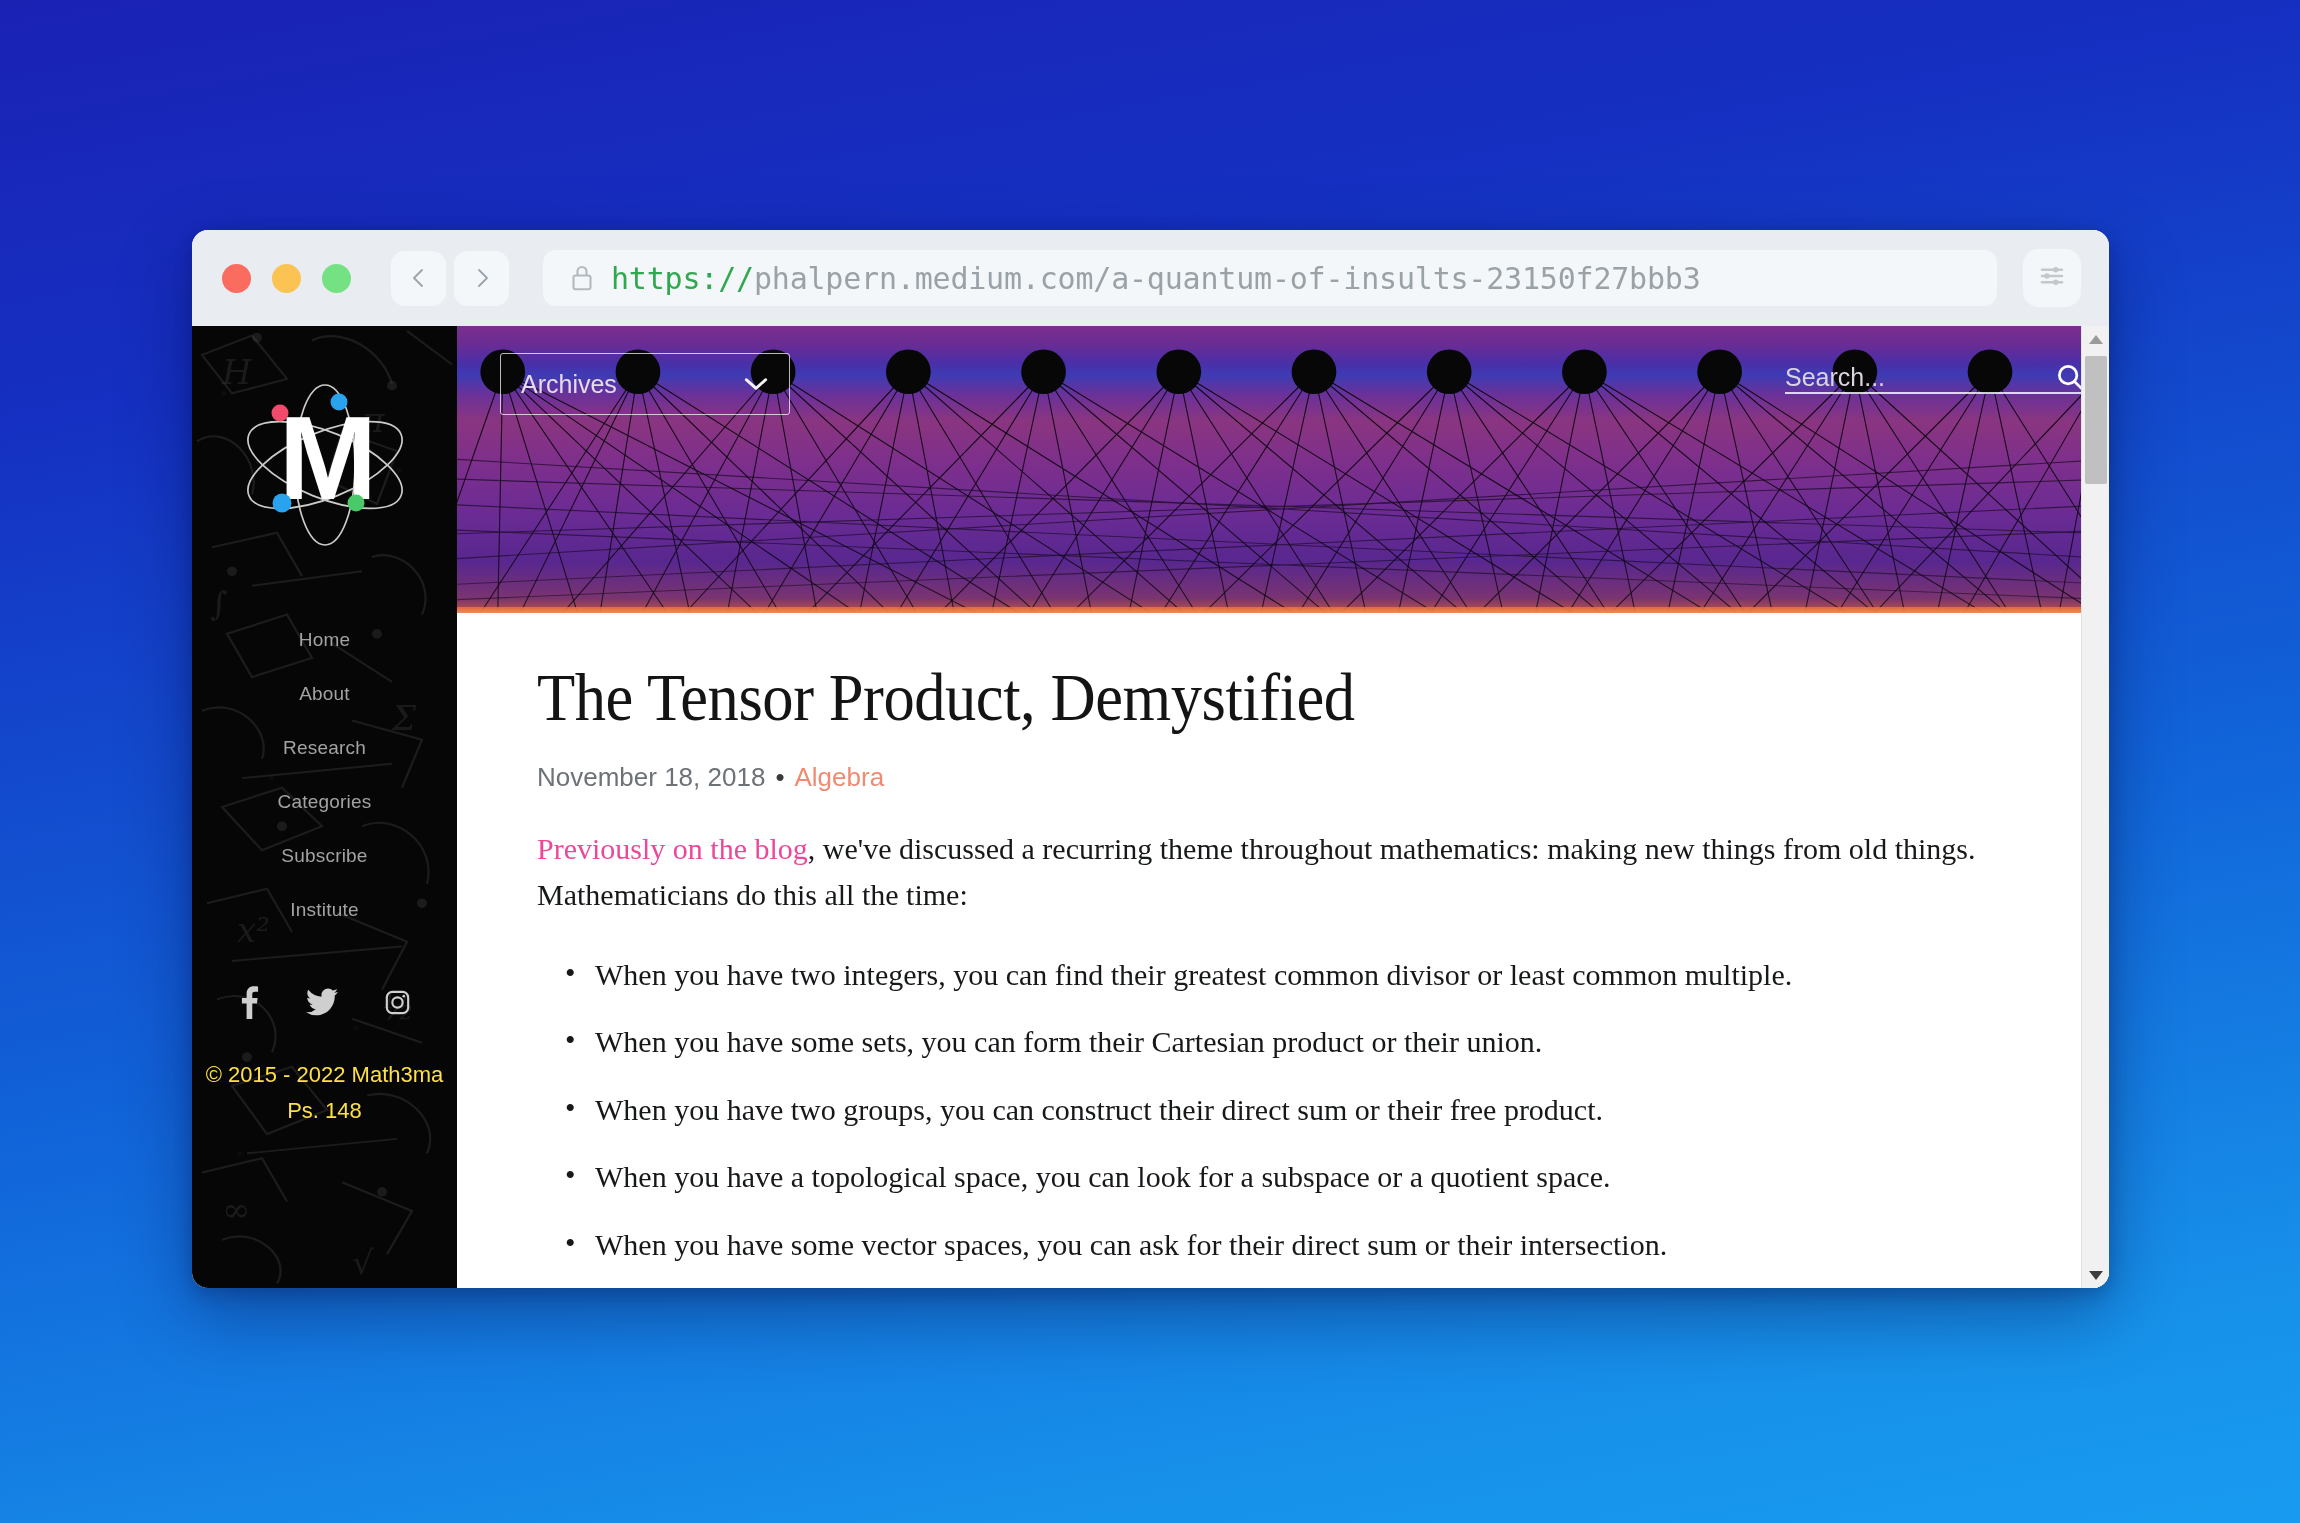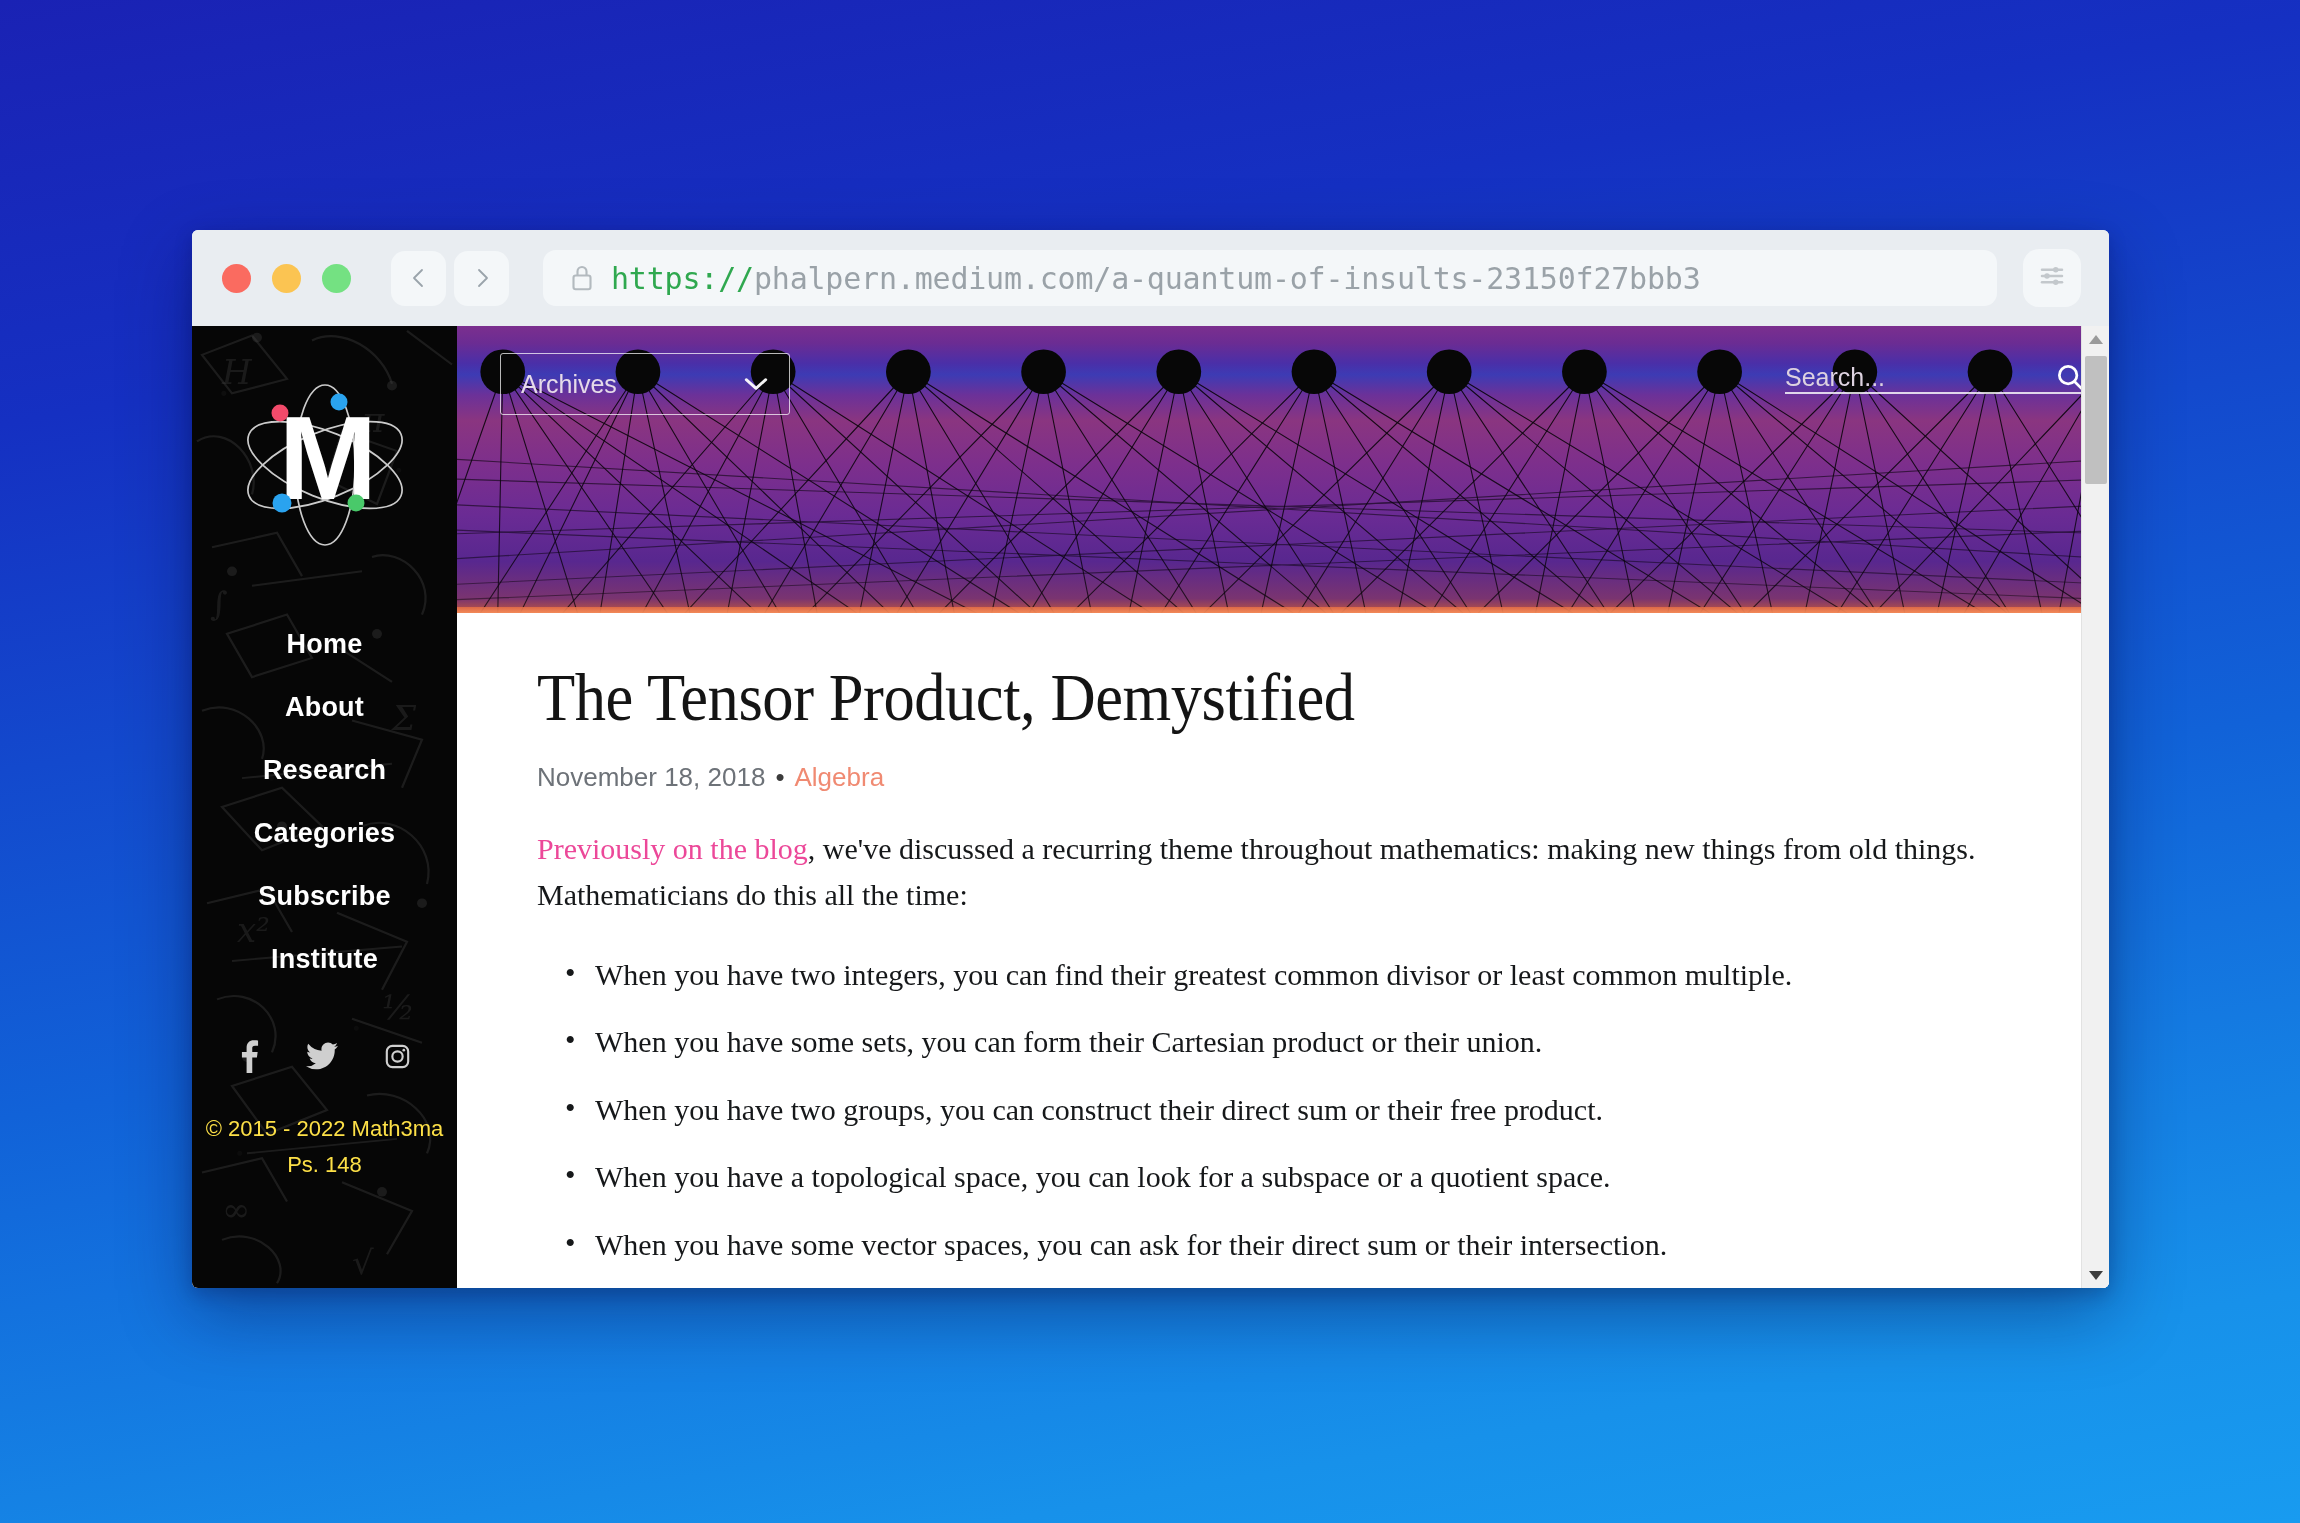--- a/index.html
+++ b/index.html
@@ -11,21 +11,21 @@
   body {
     background:linear-gradient(170deg,#1a22b4 0%,#1530c2 22%,#1162d8 58%,#1791ea 88%,#189bf0 100%);
     position:relative;
   }
 
   
   .browser-window {
     position:absolute;
     left:192px; top:230px;
     width:1917px; height:1058px;
-    border-radius:6px;
+    border-radius:16px;
     background:#e9edf1;
     box-shadow:0 26px 70px rgba(4,10,60,.38), 0 6px 18px rgba(4,10,60,.22);
     overflow:hidden;
     display:flex; flex-direction:column;
   }
 
   
   .chrome {
     height:96px;
     background:#e9edf1;
@@ -107,22 +107,22 @@
     display:flex; align-items:center; justify-content:center;
   }
   .site-nav {
     position:relative; z-index:2;
     margin-top:56px;
     display:flex; flex-direction:column; align-items:center;
     width:100%;
   }
   .site-nav a {
     display:block; width:100%; text-align:center;
-    color:#ffffff; text-decoration:none;
-    font-size:27px; font-weight:700;
+    color:#a3a3a3; text-decoration:none;
+    font-size:19px; font-weight:400;
     padding:16px 0;
     letter-spacing:.2px;
   }
   .socials {
     position:relative; z-index:2;
     margin-top:48px;
     display:flex; gap:46px; align-items:center; justify-content:center;
     color:#cfcfcf;
   }
   .socials span { display:flex; align-items:center; justify-content:center; }

